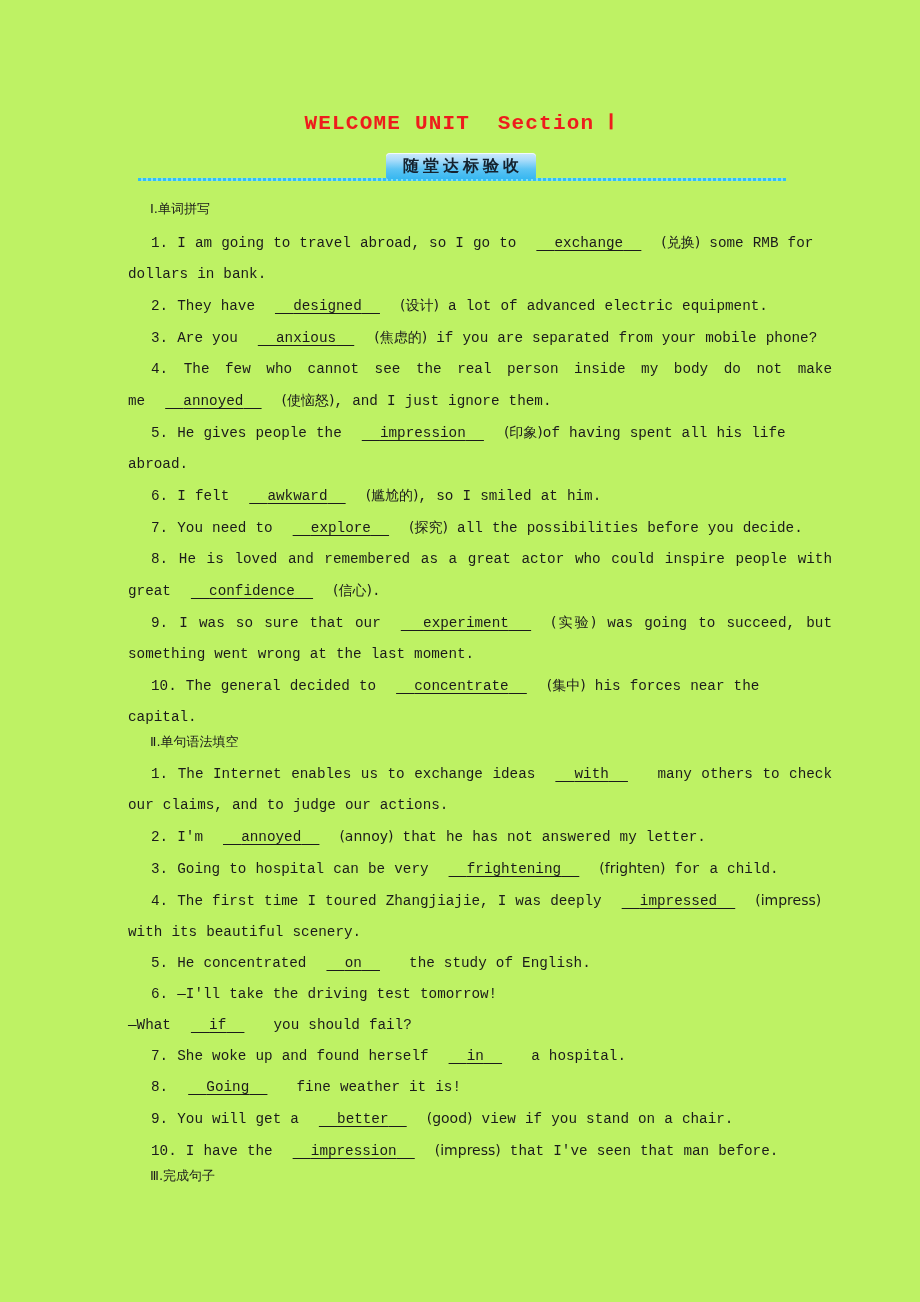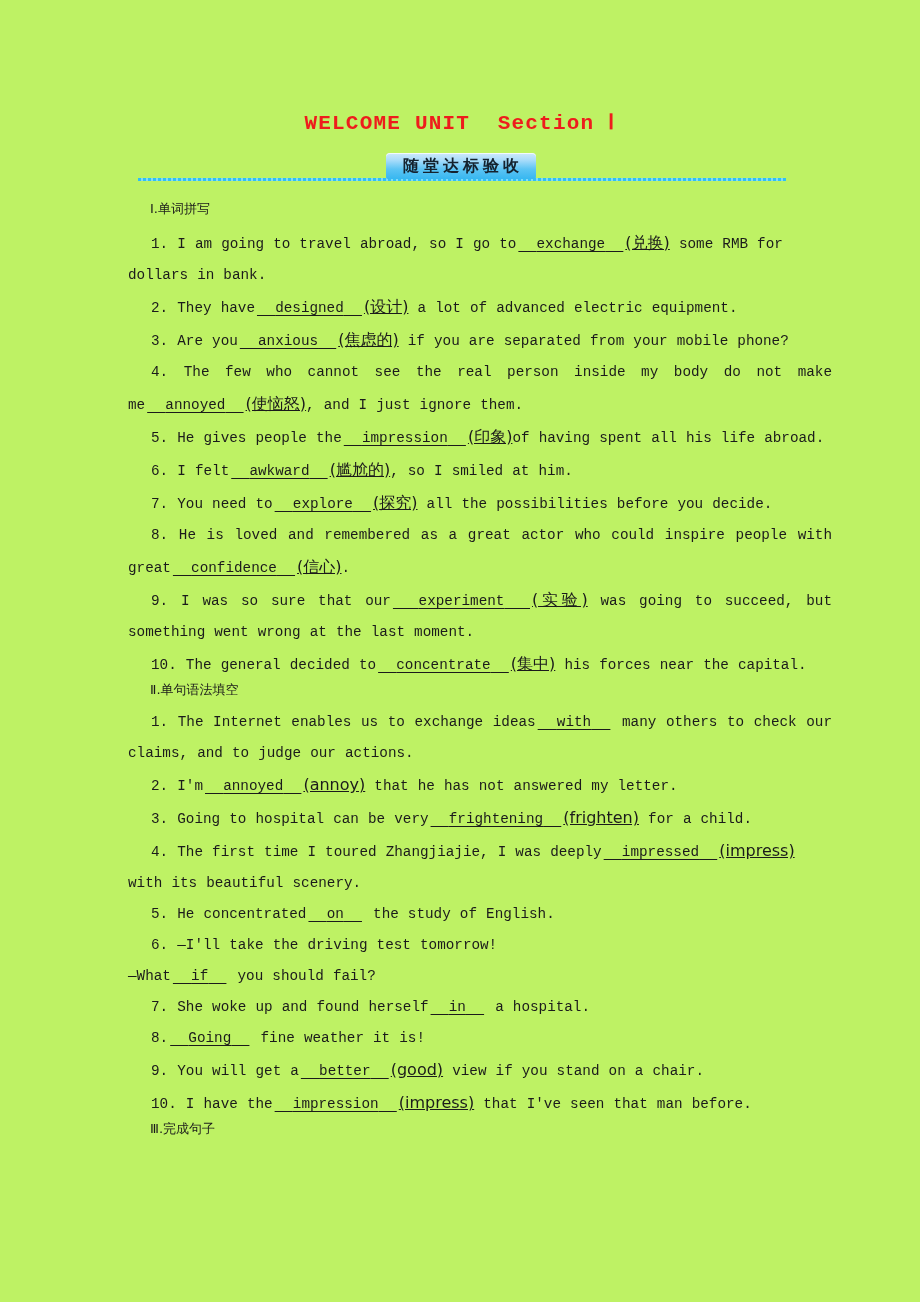--- a/index.html
+++ b/index.html
@@ -114,31 +114,30 @@
     text-align: left;
   }
   .qline.noindent {
     text-indent: 0;
   }
 
   
   .blank {
     text-decoration: underline;
     text-underline-offset: 3px;
-    padding: 0 2px;
+    padding: 0 20px;
     white-space: nowrap;
   }
   .blank::before,
   .blank::after {
     content: "\00a0\00a0";
   }
   .cn {
     font-family: "DejaVu Sans", "Liberation Sans", sans-serif;
-    font-size: 16px;
-    text-decoration: underline;
+    font-size: 14px;
   }
 </style>
 </head>
 <body>
 
 <div id="page">
 
   <div class="doc-title">WELCOME UNIT  Section Ⅰ</div>
 
   <div class="banner-wrap">

